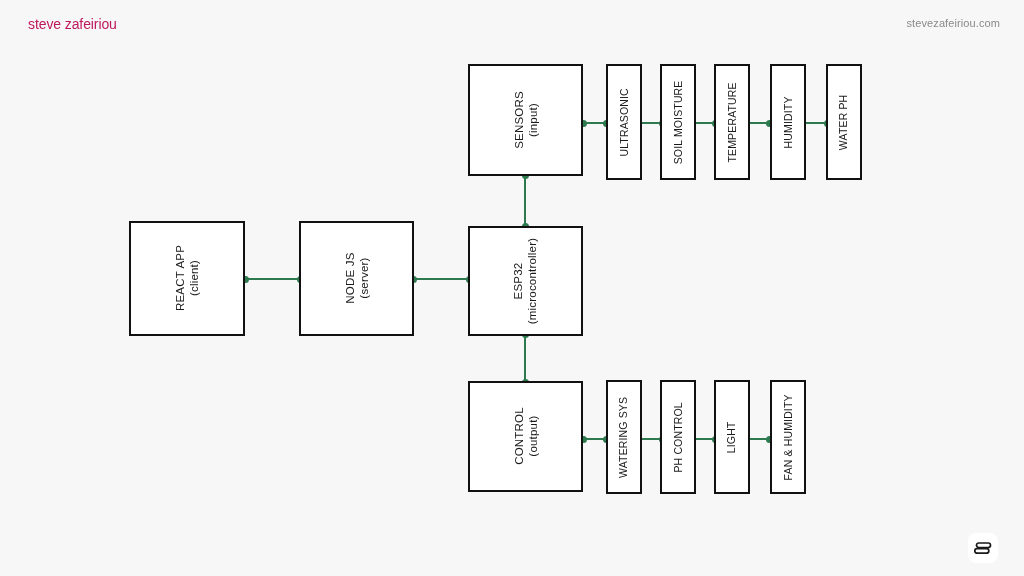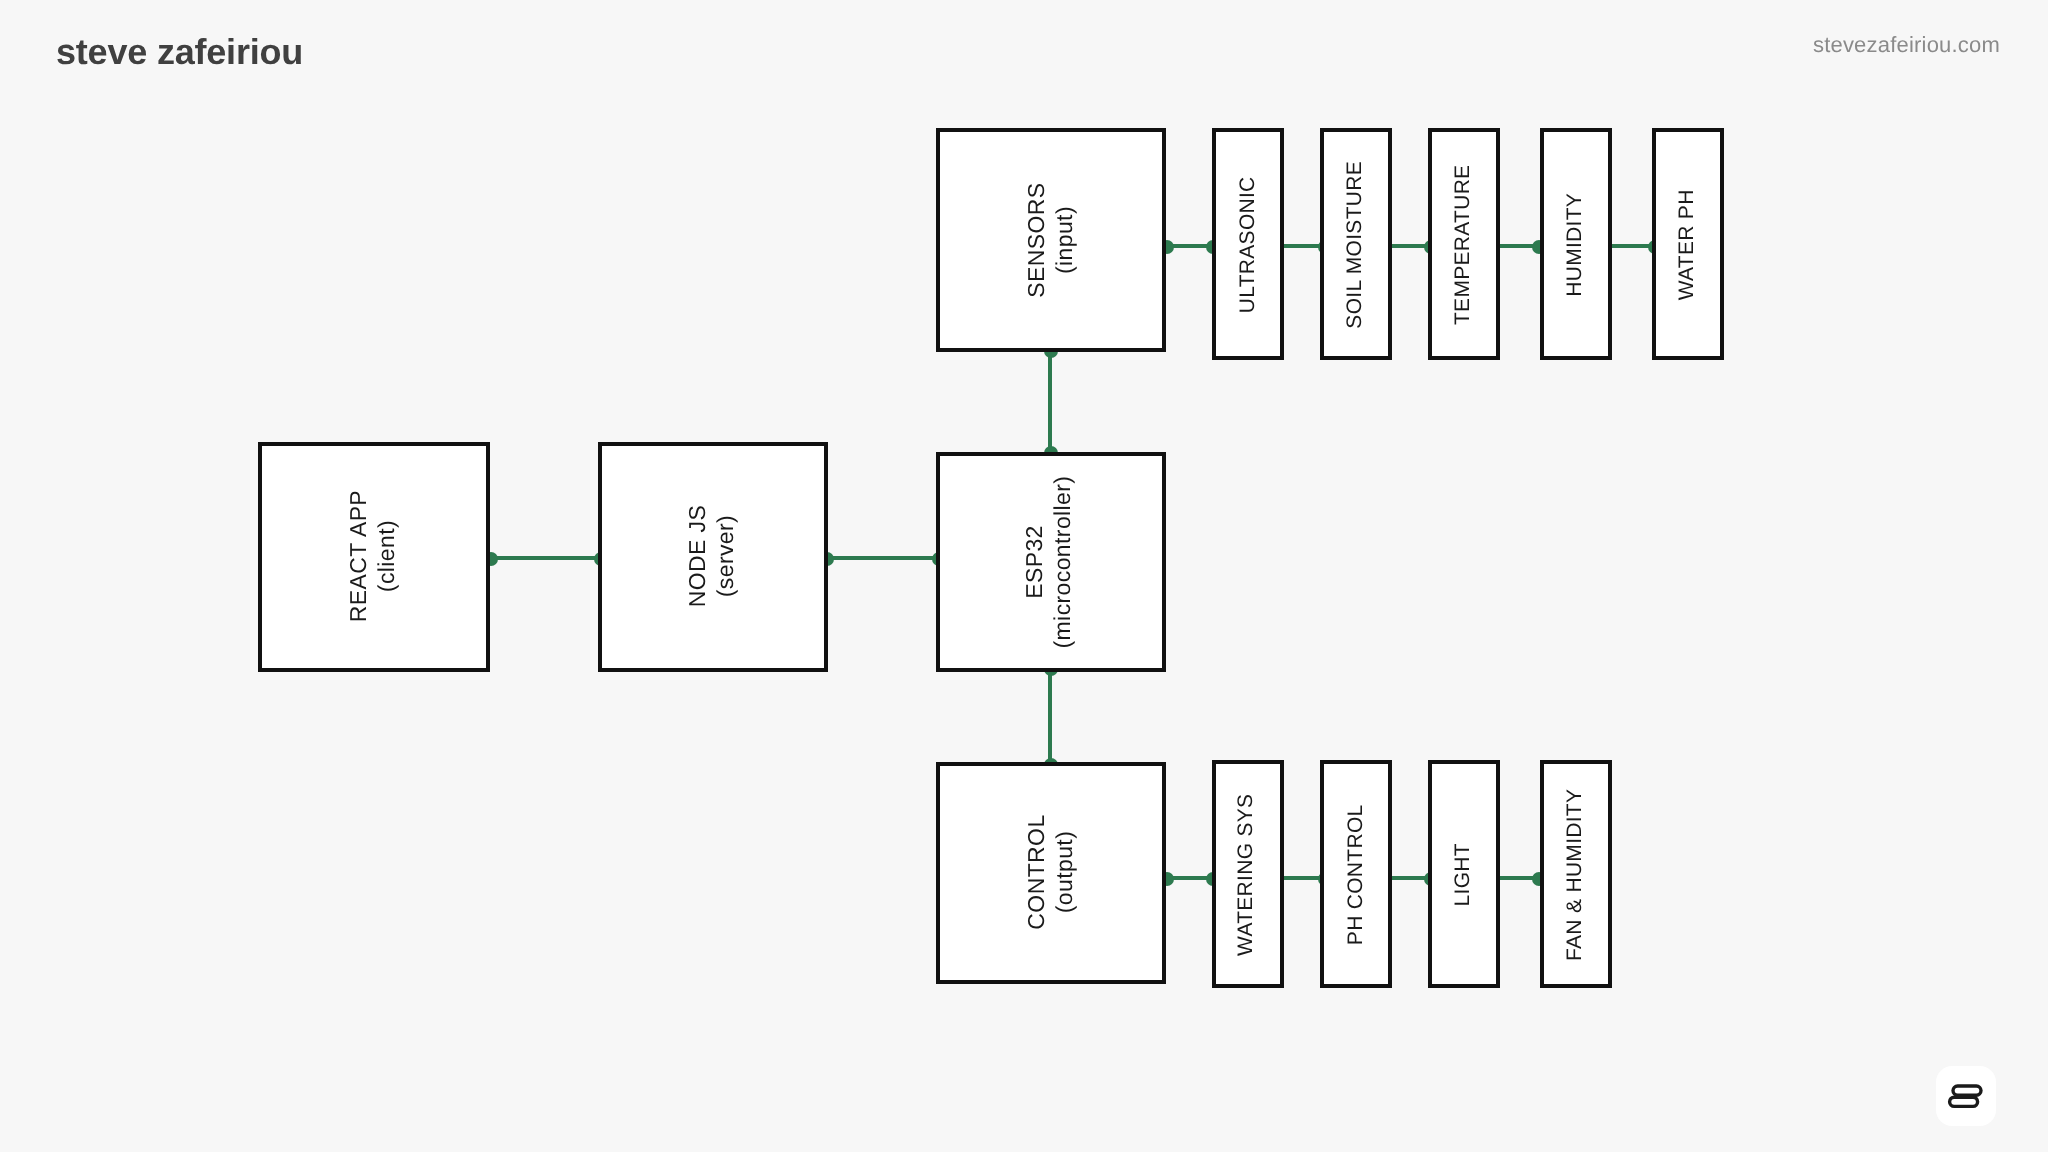--- a/index.html
+++ b/index.html
@@ -17,23 +17,23 @@
 
   
   #header-bar {
     position: absolute;
     top: 0; left: 0;
     width: 1024px; height: 48px;
   }
   #brand-name {
     position: absolute;
     left: 28px; top: 16px;
-    font-size: 18px;
-    font-weight: bold;
-    color: #404040;
+    font-size: 14px;
+    font-weight: normal;
+    color: #be185d;
     letter-spacing: -0.1px;
   }
   #site-url {
     position: absolute;
     right: 24px; top: 17px;
     font-size: 11px;
     color: #8a8a8a;
     letter-spacing: 0.1px;
   }
 

